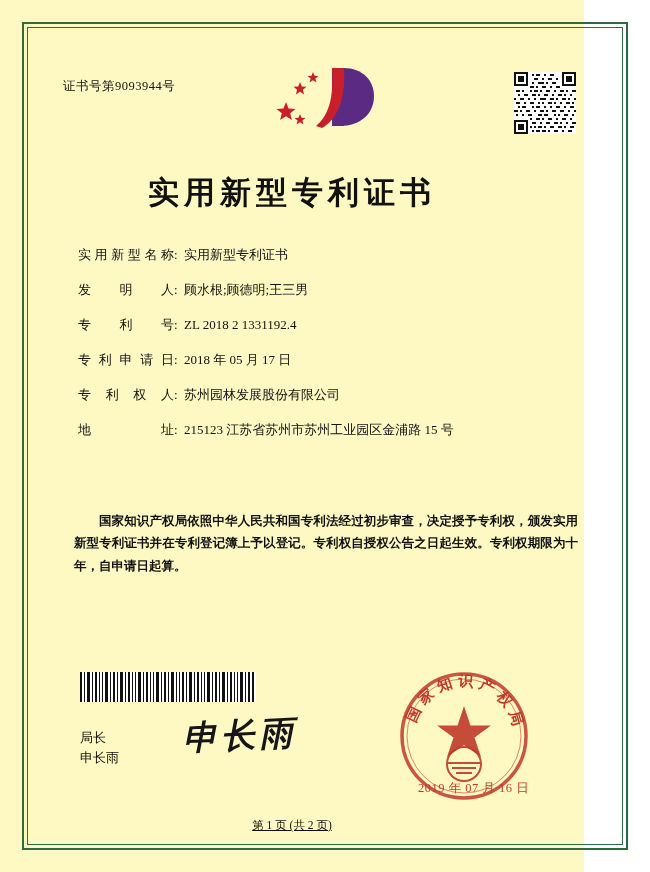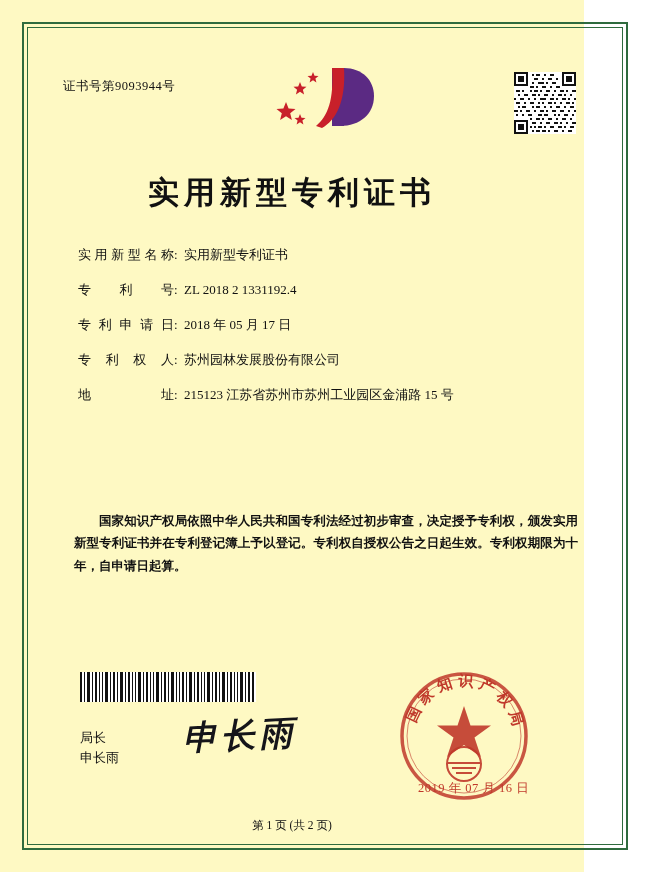--- a/index.html
+++ b/index.html
@@ -175,20 +175,21 @@
     letter-spacing: 0.5px;
   }
 
   .footer {
     position: absolute;
     left: 0; right: 0;
     top: 818px;
     text-align: center;
     font-size: 11.5px;
     color: #111;
+    text-decoration: underline;
   }
 </style>
 </head>
 <body>
 
 <div class="page">
 
   <div class="border-outer"></div>
   <div class="border-inner"></div>
 
@@ -346,20 +347,23 @@
   </div>
 
   <div class="title">实用新型专利证书</div>
 
   <div class="fields">
 
     <div class="field-row">
       <span class="field-label">实用新型名称</span><span class="field-sep">:</span><span class="field-value">实用新型专利证书</span>
     </div>
 
+    <div class="field-row">
+      <span class="field-label">发明人</span><span class="field-sep">:</span><span class="field-value">顾水根;顾德明;王三男</span>
+    </div>
 
     <div class="field-row">
       <span class="field-label">专利号</span><span class="field-sep">:</span><span class="field-value">ZL 2018 2 1331192.4</span>
     </div>
 
     <div class="field-row">
       <span class="field-label">专利申请日</span><span class="field-sep">:</span><span class="field-value">2018 年 05 月 17 日</span>
     </div>
 
     <div class="field-row">

